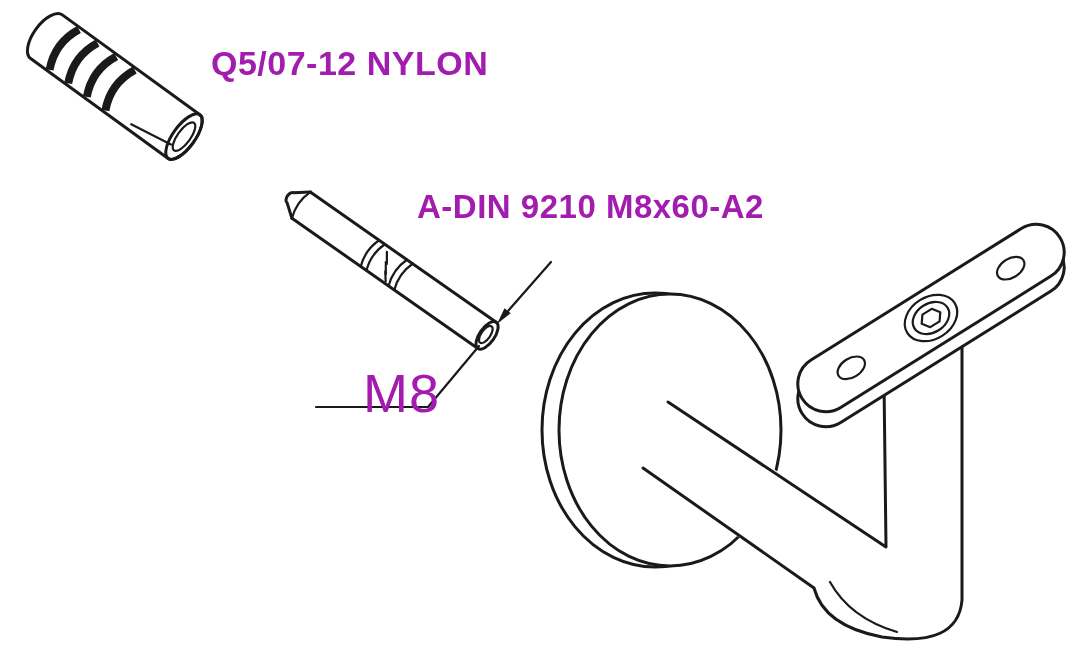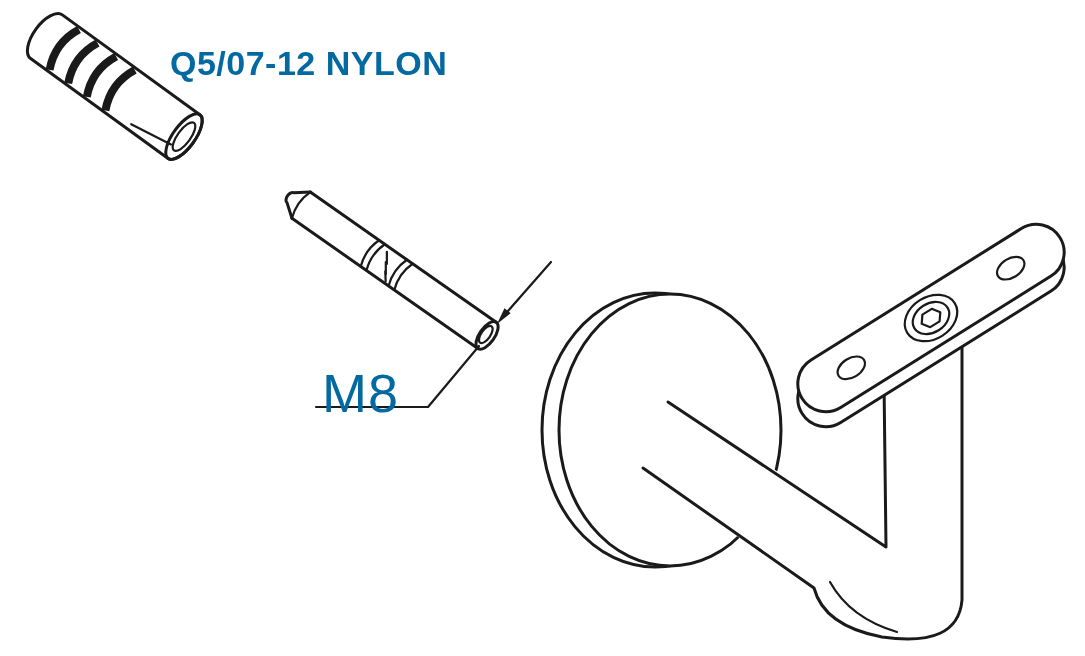--- a/index.html
+++ b/index.html
@@ -6,24 +6,25 @@
   .canvas{
     position:relative;
     width:1085px;height:656px;
     background:#ffffff;
     font-family:"Liberation Sans", sans-serif;
     overflow:hidden;
   }
   svg{position:absolute;left:0;top:0;}
   .label{
     position:absolute;
-    color:#0369a1;
+    color:#a21caf;
     font-weight:700;
     white-space:nowrap;
     letter-spacing:0.5px;
+    margin-left:41px;
   }
   .label-plug{left:170px;top:44px;font-size:34px;}
   .label-stud{left:376px;top:188px;font-size:33px;}
   .label-dim{left:322px;top:362px;font-size:54px;font-weight:400;letter-spacing:1px;}
   .outline{stroke:#1a1a1a;fill:none;stroke-width:3;stroke-linecap:round;stroke-linejoin:round;}
   .thin{stroke:#1a1a1a;fill:none;stroke-width:2.2;stroke-linecap:round;stroke-linejoin:round;}
   .whitefill{fill:#ffffff;stroke:#1a1a1a;stroke-width:3;stroke-linejoin:round;}
   .whitefill-nostroke{fill:#ffffff;stroke:none;}
   .rib{stroke:#1a1a1a;fill:none;stroke-width:8;stroke-linecap:butt;}
   .solid{fill:#1a1a1a;stroke:none;}
@@ -112,16 +113,17 @@
           <ellipse class="thin" cx="0" cy="0" rx="19.5" ry="14.5"></ellipse>
           <polygon class="thin" points="11,0 5.5,7.4 -5.5,7.4 -11,0 -5.5,-7.4 5.5,-7.4"></polygon>
         </g>
       </g>
 
     </g>
   </svg>
 
   <div class="label label-plug">Q5/07-12 NYLON</div>
 
+  <div class="label label-stud">A-DIN 9210 M8x60-A2</div>
 
   <div class="label label-dim">M8</div>
 
 </div>
 
 </body></html>

